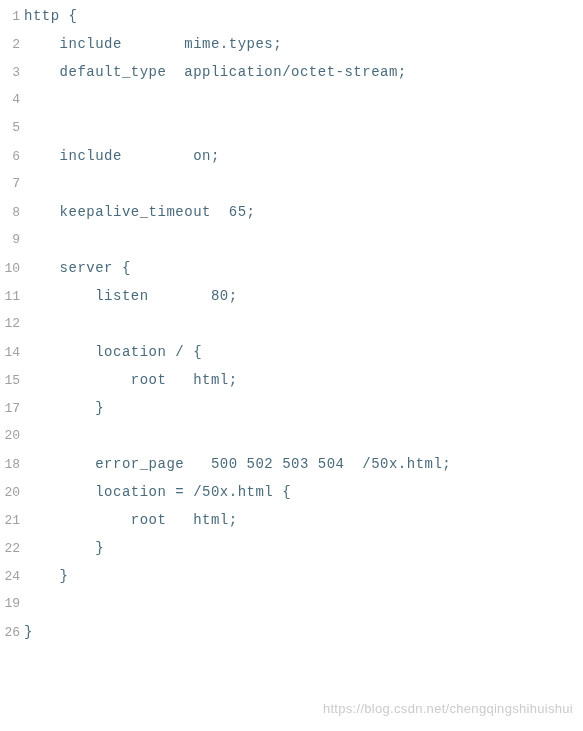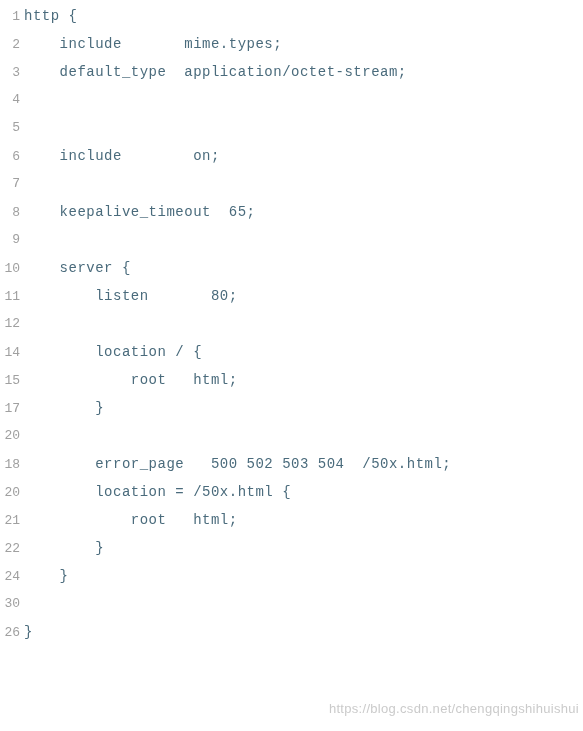--- a/index.html
+++ b/index.html
@@ -36,21 +36,21 @@
   }
   .code {
     white-space: pre;
     color: #4a6b7c;
     font-family: "Courier New", Courier, monospace;
     letter-spacing: 0.5px;
   }
   .watermark {
     position: absolute;
     bottom: 8px;
-    right: 4px;
+    right: 10px;
     color: rgba(180,180,180,0.7);
     font-family: Arial, sans-serif;
     font-size: 13px;
     letter-spacing: 0.3px;
     pointer-events: none;
   }
 </style>
 </head>
 <body>
 
@@ -132,21 +132,21 @@
     </div>
   <div class="line">
       <span class="lineno">22</span>
       <span class="code">        }</span>
     </div>
   <div class="line">
       <span class="lineno">24</span>
       <span class="code">    }</span>
     </div>
   <div class="line">
-      <span class="lineno">30</span>
+      <span class="lineno">19</span>
       <span class="code"></span>
     </div>
   <div class="line">
       <span class="lineno">26</span>
       <span class="code">}</span>
     </div>
 </div>
 
 <div class="watermark">https://blog.csdn.net/chengqingshihuishui</div>
 

